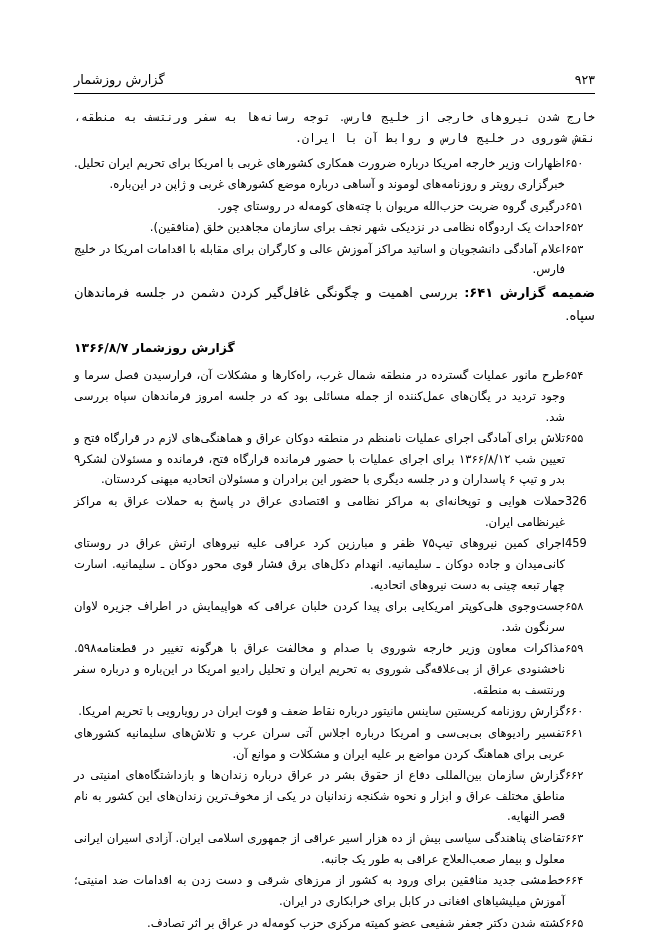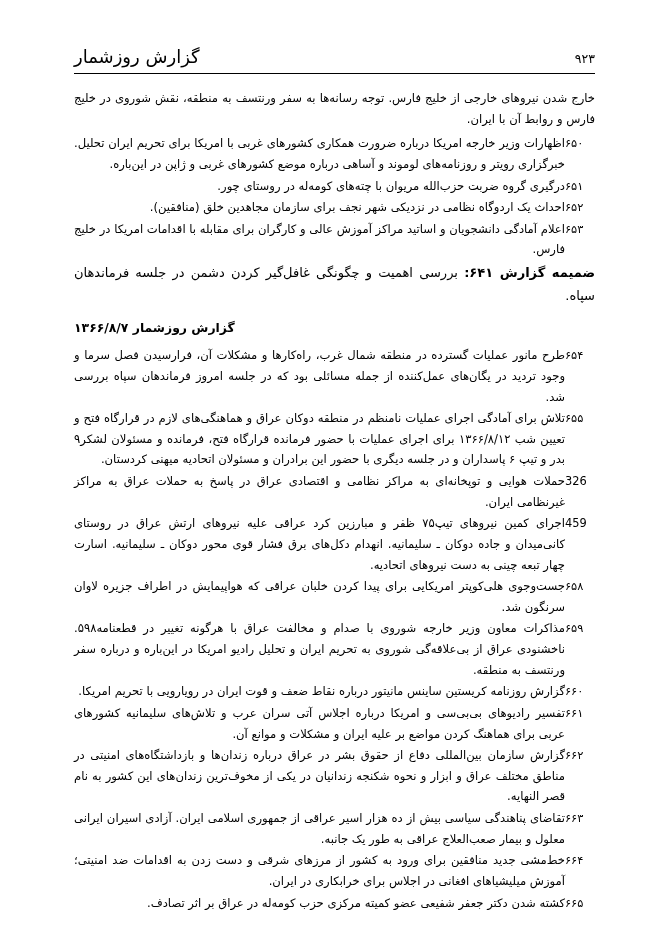--- a/index.html
+++ b/index.html
@@ -29,30 +29,32 @@
     justify-content: space-between;
     align-items: baseline;
     font-size: 12.5px;
     padding-bottom: 6px;
     border-bottom: 1px solid #000;
     margin-bottom: 14px;
   }
   .header .page-num {
     font-size: 12.5px;
     letter-spacing: 0.5px;
+    margin-top: 26px;
   }
   .header .head-title {
-    font-size: 18px;
+    font-size: 13px;
   }
   .intro {
     font-size: 11.6px;
     line-height: 1.78;
     text-align: justify;
     text-justify: inter-word;
     margin-bottom: 4px;
+    font-family: Liberation Mono, monospace;
   }
   .intro p {
     margin: 0 0 1px 0;
   }
   .entries {
     margin: 0;
     padding: 0;
   }
   .entry {
     display: flex;
@@ -169,21 +171,21 @@
     <div class="entry">
       <span class="num">۶۶۲</span>
       <span class="body">گزارش سازمان بین‌المللی دفاع از حقوق بشر در عراق درباره زندان‌ها و بازداشتگاه‌های امنیتی در مناطق مختلف عراق و ابزار و نحوه شکنجه زندانیان در یکی از مخوف‌ترین زندان‌های این کشور به نام قصر النهایه.</span>
     </div>
     <div class="entry">
       <span class="num">۶۶۳</span>
       <span class="body">تقاضای پناهندگی سیاسی بیش از ده هزار اسیر عراقی از جمهوری اسلامی ایران. آزادی اسیران ایرانی معلول و بیمار صعب‌العلاج عراقی به طور یک جانبه.</span>
     </div>
     <div class="entry">
       <span class="num">۶۶۴</span>
-      <span class="body">خط‌مشی جدید منافقین برای ورود به کشور از مرزهای شرقی و دست زدن به اقدامات ضد امنیتی؛ آموزش میلیشیاهای افغانی در اجلاس برای خرابکاری در ایران.</span>
+      <span class="body">خط‌مشی جدید منافقین برای ورود به کشور از مرزهای شرقی و دست زدن به اقدامات ضد امنیتی؛ آموزش میلیشیاهای افغانی در کابل برای خرابکاری در ایران.</span>
     </div>
     <div class="entry">
       <span class="num">۶۶۵</span>
       <span class="body last-center">کشته شدن دکتر جعفر شفیعی عضو کمیته مرکزی حزب کومه‌له در عراق بر اثر تصادف.</span>
     </div>
   </div>
 
 </div>
 
 </body></html>

